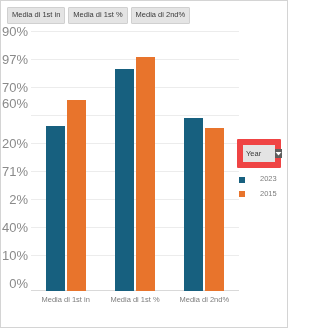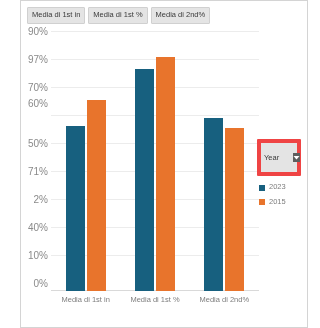--- a/index.html
+++ b/index.html
@@ -12,21 +12,20 @@
     font-family: "Liberation Sans", sans-serif;
   }
   #chart-frame {
     position: relative;
     width: 288px;
     height: 328px;
     box-sizing: border-box;
     background: #ffffff;
     border: 1px solid #d4d4d4;
     overflow: hidden;
-    margin-left: 20px;
   }
 
   
   #field-buttons {
     position: absolute;
     left: 6px;
     top: 6px;
     display: flex;
     gap: 3px;
   }
@@ -71,21 +70,21 @@
     position: absolute;
     left: 0;
     top: 0;
     width: 30px;
     height: 268px;
   }
   .ytick {
     position: absolute;
     right: 3px;
     transform: translateY(-50%);
-    font-size: 10px;
+    font-size: 13px;
     color: #8a8a8a;
     white-space: nowrap;
   }
   #plot {
     position: absolute;
     left: 30px;
     top: 0;
     width: 208px;
     height: 268px;
   }
@@ -156,44 +155,44 @@
     position: absolute;
     right: 6px;
     top: 138px;
     width: 44px;
   }
   #legend-header {
     display: flex;
     align-items: center;
     gap: 14px;
     background: #e4e4e4;
-    border: 4px solid #ef4444;
+    border: 6px solid #ef4444;
     border-radius: 1px;
-    padding: 10px 3px;
+    padding: 4px 3px;
     cursor: pointer;
   }
   #legend-title {
     font-size: 7.5px;
     color: #3a3a3a;
     line-height: 1;
   }
   #legend-caret {
     margin-left: auto;
     width: 9px;
     height: 9px;
     background: #5e5e5e;
     display: flex;
     align-items: center;
     justify-content: center;
   }
   #legend-caret svg { display: block; }
   .legend-entry {
     display: flex;
     align-items: flex-end;
-    gap: 4px;
+    gap: 15px;
     margin-top: 7px;
     padding-left: 2px;
   }
   .legend-swatch {
     width: 6px;
     height: 6px;
     flex: 0 0 auto;
   }
   .legend-label {
     font-size: 7.5px;
@@ -212,21 +211,21 @@
     <div class="field-button">Media di 2nd%</div>
   </div>
 
   <div id="plot-wrap">
 
     <div id="y-axis">
       <div class="ytick" style="top:8px">90%</div>
       <div class="ytick" style="top:36px">97%</div>
       <div class="ytick" style="top:64px">70%</div>
       <div class="ytick" style="top:80px">60%</div>
-      <div class="ytick" style="top:120px">50%</div>
+      <div class="ytick" style="top:120px">20%</div>
       <div class="ytick" style="top:148px">71%</div>
       <div class="ytick" style="top:176px">2%</div>
       <div class="ytick" style="top:204px">40%</div>
       <div class="ytick" style="top:232px">10%</div>
       <div class="ytick" style="top:260px">0%</div>
     </div>
 
     <div id="plot">
       <div class="gridline" style="top:8px"></div>
       <div class="gridline" style="top:36px"></div>

